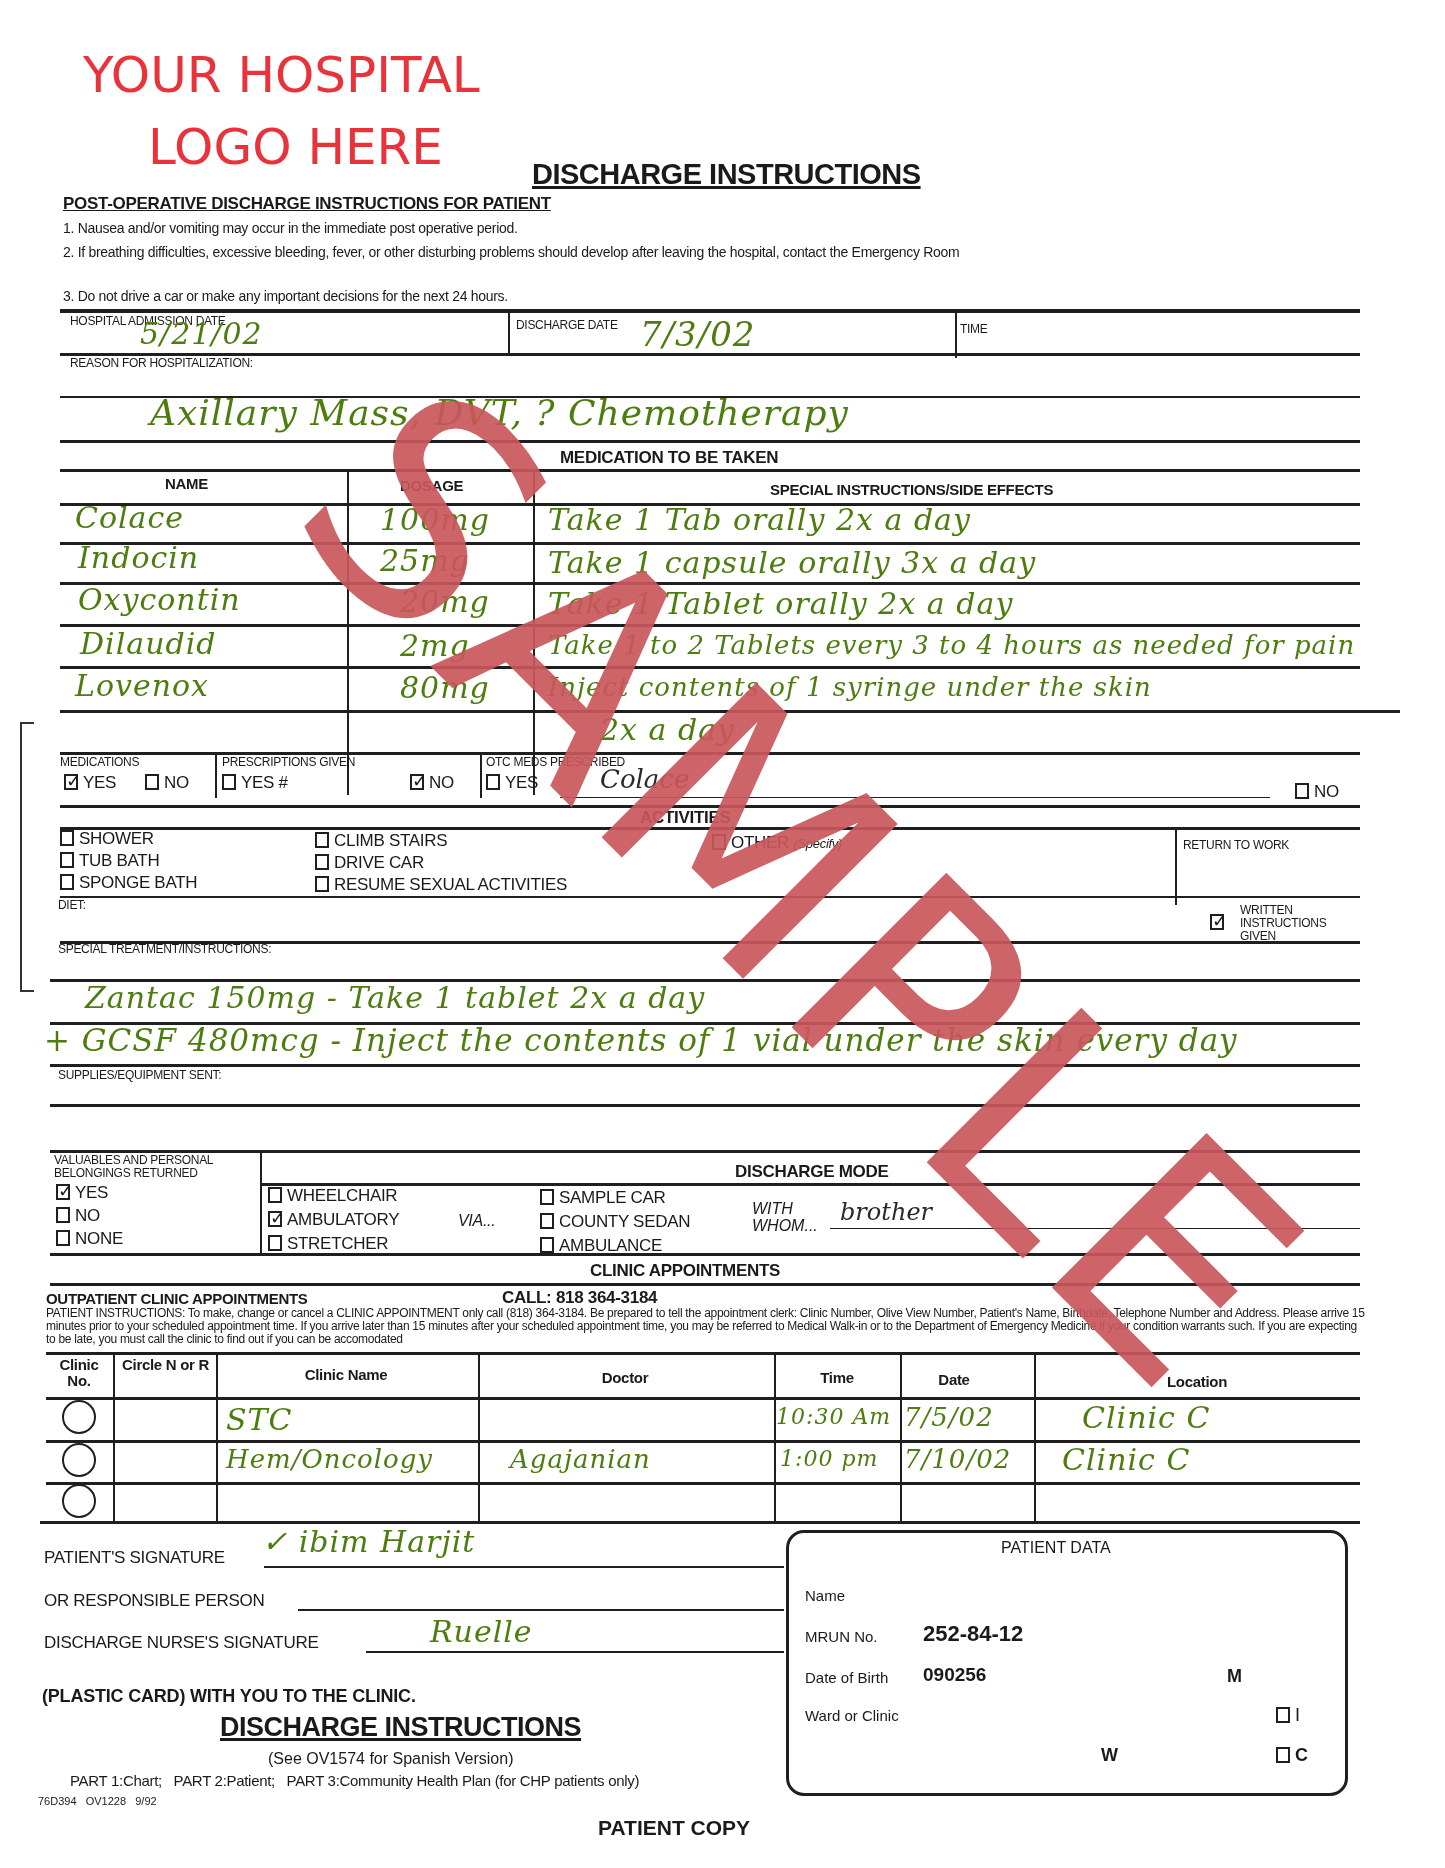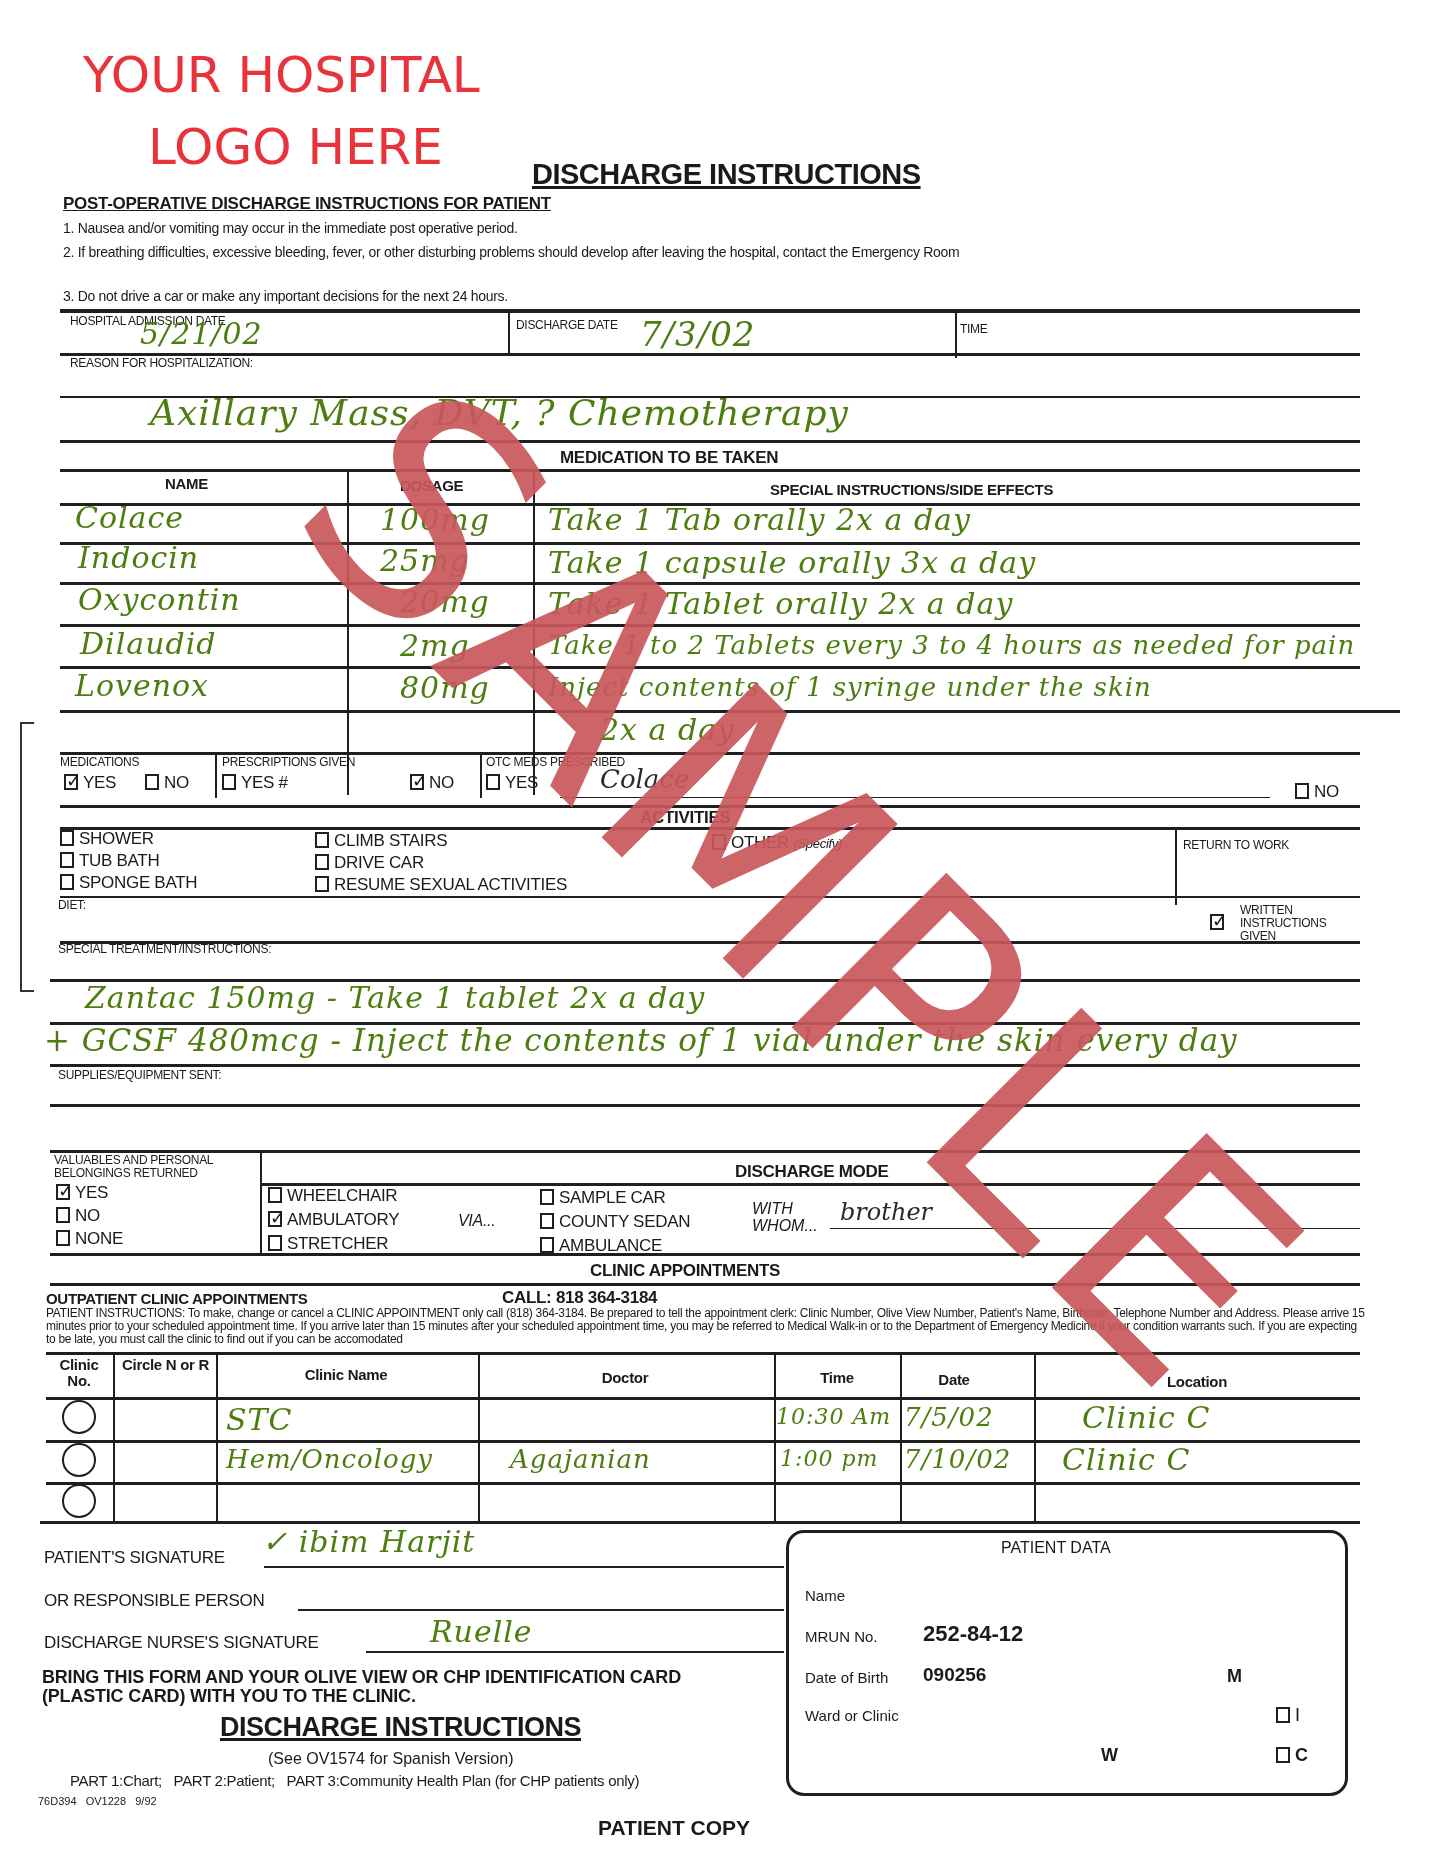--- a/index.html
+++ b/index.html
@@ -203,21 +203,21 @@
 <div class="hline" style="left:40px; top:1521px; width:1320px;"></div>
 
 <div class="abs" style="left:44px; top:1548px; font-size:17px; letter-spacing:-0.3px;">PATIENT'S SIGNATURE</div>
 <div class="hline thin" style="left:264px; top:1566px; width:520px; height:2px;"></div>
 <div class="abs hand" style="left:262px; top:1524px; font-size:30px;">✓  ibim Harjit</div>
 <div class="abs" style="left:44px; top:1591px; font-size:17px; letter-spacing:-0.3px;">OR RESPONSIBLE PERSON</div>
 <div class="hline thin" style="left:298px; top:1609px; width:486px; height:2px;"></div>
 <div class="abs" style="left:44px; top:1633px; font-size:17px; letter-spacing:-0.3px;">DISCHARGE NURSE'S SIGNATURE</div>
 <div class="hline thin" style="left:366px; top:1651px; width:418px; height:2px;"></div>
 <div class="abs hand" style="left:430px; top:1614px; font-size:30px;">Ruelle</div>
-<div class="abs" style="left:42px; top:1668px; font-size:18px; font-weight:bold; letter-spacing:-0.2px; line-height:19px;"><span>BRING THIS FORM AND YOUR OLIVE VIEW OR CHP IDENTIFICATION CARD</span><br><span>(PLASTIC CARD) WITH YOU TO THE CLINIC.</span></div>
+<div class="abs" style="left:42px; top:1668px; font-size:18px; font-weight:bold; letter-spacing:-0.2px; line-height:19px;"><br><span>(PLASTIC CARD) WITH YOU TO THE CLINIC.</span></div>
 
 <div class="abs title" style="left:220px; top:1712px; font-size:27px;">DISCHARGE INSTRUCTIONS</div>
 <div class="abs" style="left:268px; top:1750px; font-size:16px;">(See OV1574 for Spanish Version)</div>
 <div class="abs" style="left:70px; top:1772px; font-size:15px; letter-spacing:-0.3px; white-space:pre;">PART 1:Chart;   PART 2:Patient;   PART 3:Community Health Plan (for CHP patients only)</div>
 <div class="abs" style="left:38px; top:1795px; font-size:11px; white-space:pre;">76D394   OV1228   9/92</div>
 <div class="abs" style="left:598px; top:1816px; font-size:21px; font-weight:bold;">PATIENT COPY</div>
 
 <div class="abs patient-box" style="left:786px; top:1530px; width:562px; height:266px;">
   <div class="abs" style="left:212px; top:6px; font-size:16px;">PATIENT DATA</div>
   <div class="abs pd-lbl" style="left:16px; top:54px;">Name</div>

